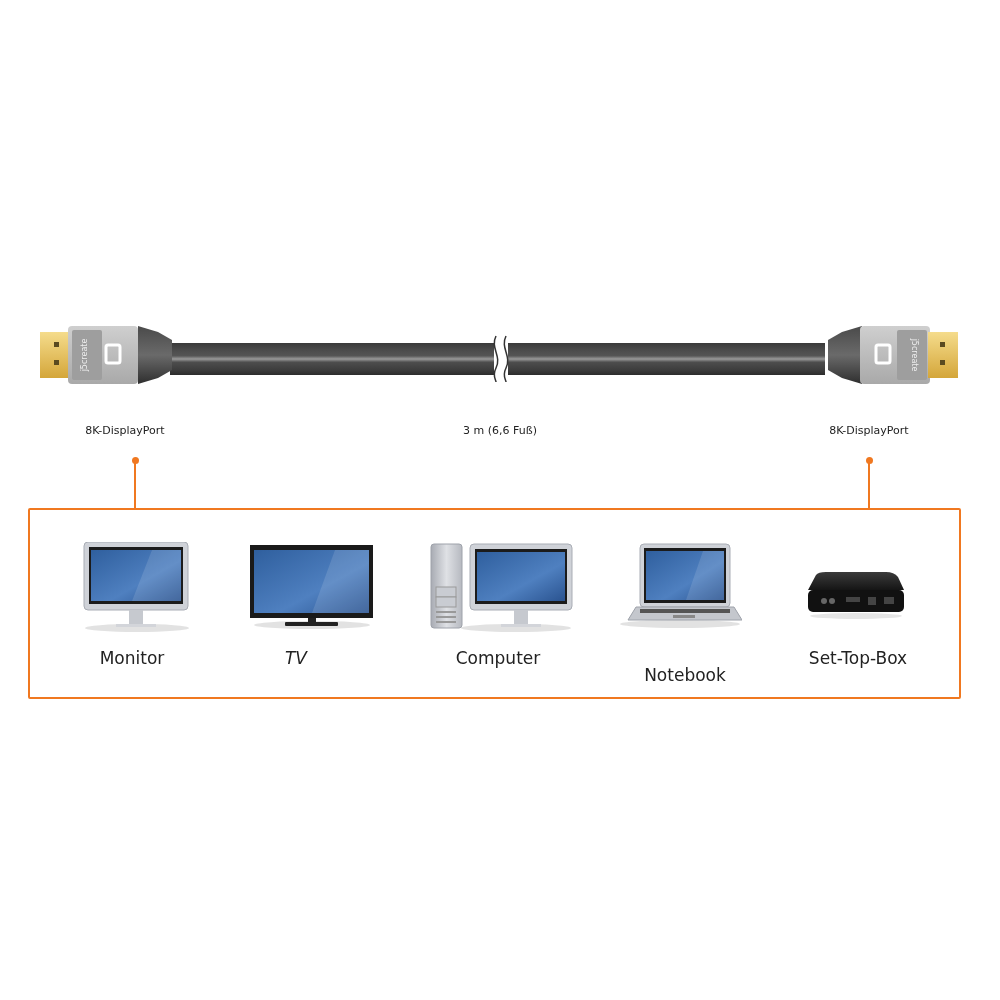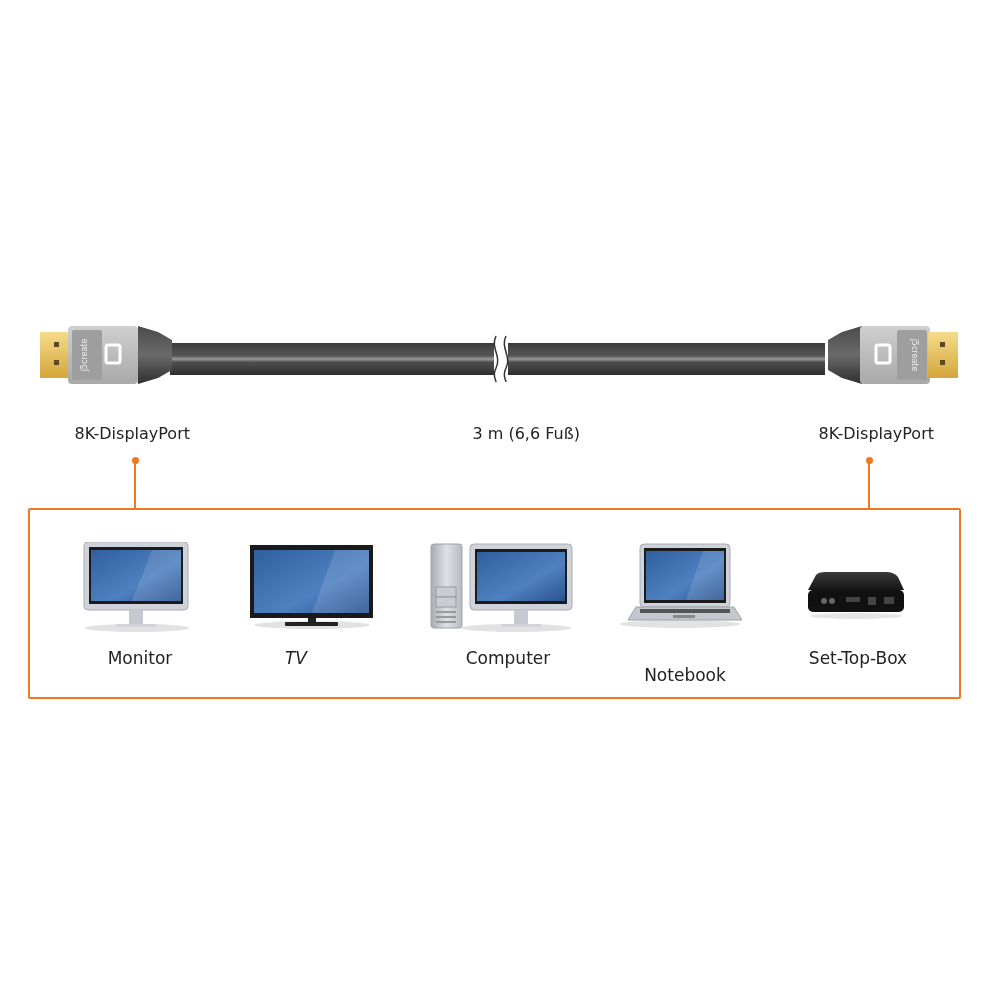--- a/index.html
+++ b/index.html
@@ -1,18 +1,18 @@
 <!DOCTYPE html>
 <html><head>
 <meta charset="utf-8">
 <style>
   html,body{margin:0;padding:0;background:#ffffff;}
   body{width:1000px;height:1000px;position:relative;overflow:hidden;font-family:"DejaVu Sans","Liberation Sans",sans-serif;color:#222;}
   .abs{position:absolute;}
-  .label{position:absolute;font-size:16px;color:#222;white-space:nowrap;text-align:right;}
+  .label{position:absolute;font-size:11px;color:#222;white-space:nowrap;text-align:center;}
   .dev-label{position:absolute;font-size:17px;color:#222;text-align:center;width:160px;top:648px;}
   .cable{position:absolute;left:170px;top:343px;width:655px;height:32px;background:linear-gradient(#3a3a3a 0%,#4a4a4a 20%,#555 40%,#9a9a9a 50%,#4d4d4d 60%,#3c3c3c 85%,#2c2c2c 100%);}
   .vline{position:absolute;width:2px;background:#f07820;}
   .dot{position:absolute;width:7px;height:7px;border-radius:50%;background:#f07820;}
   .box{position:absolute;left:28px;top:508px;width:929px;height:187px;border:2px solid #f07820;border-radius:2px;}
 </style>
 </head>
 <body>
 
 <div class="cable"></div>
@@ -79,21 +79,21 @@
       </linearGradient>
   </defs>
   <ellipse cx="55" cy="86" rx="52" ry="4" fill="#e2e2e2"></ellipse>
   <rect x="2" y="0" width="104" height="68" rx="4" fill="#cfd2d8" stroke="#a9adb5"></rect>
   <rect x="7" y="5" width="94" height="57" fill="#1b1b1b"></rect>
   <rect x="9" y="8" width="90" height="51" fill="url(#scr)"></rect>
   <polygon points="70,8 99,8 99,59 50,59" fill="#ffffff" opacity="0.12"></polygon>
   <rect x="47" y="68" width="14" height="14" fill="#c6c9cf"></rect>
   <rect x="34" y="82" width="40" height="3" fill="#d3d5da"></rect>
 </svg>
-<div class="dev-label" style="left:60px;">Monitor</div>
+<div class="dev-label" style="left:52px;">Monitor</div>
 
 <svg class="abs" style="left:250px;top:545px" width="124" height="86">
   <ellipse cx="62" cy="80" rx="58" ry="4" fill="#e2e2e2"></ellipse>
   <rect x="0" y="0" width="123" height="73" fill="#1a1a1a"></rect>
   <rect x="4" y="5" width="115" height="63" fill="url(#scr)"></rect>
   <polygon points="85,5 119,5 119,68 62,68" fill="#ffffff" opacity="0.12"></polygon>
   <rect x="58" y="73" width="8" height="4" fill="#222"></rect>
   <rect x="35" y="77" width="53" height="4" rx="1" fill="#222"></rect>
 </svg>
 <div class="dev-label" style="left:216px;font-style:italic;">TV</div>
@@ -112,21 +112,21 @@
   <rect x="8" y="55" width="20" height="10" fill="#c9ccd2" stroke="#999"></rect>
   <rect x="8" y="69" width="20" height="2" fill="#999"></rect>
   <rect x="8" y="74" width="20" height="2" fill="#999"></rect>
   <rect x="8" y="79" width="20" height="2" fill="#999"></rect>
   <rect x="42" y="2" width="102" height="66" rx="4" fill="#cfd2d8" stroke="#a9adb5"></rect>
   <rect x="47" y="7" width="92" height="55" fill="#1b1b1b"></rect>
   <rect x="49" y="10" width="88" height="49" fill="url(#scr)"></rect>
   <rect x="86" y="68" width="14" height="14" fill="#c6c9cf"></rect>
   <rect x="73" y="82" width="40" height="3" fill="#d3d5da"></rect>
 </svg>
-<div class="dev-label" style="left:428px;">Computer</div>
+<div class="dev-label" style="left:418px;">Computer</div>
 
 <svg class="abs" style="left:618px;top:542px" width="124" height="88">
   <ellipse cx="62" cy="82" rx="60" ry="4" fill="#e2e2e2"></ellipse>
   <rect x="22" y="2" width="90" height="63" rx="4" fill="#cfd2d8" stroke="#a9adb5"></rect>
   <rect x="26" y="6" width="82" height="55" fill="#1b1b1b"></rect>
   <rect x="28" y="9" width="78" height="49" fill="url(#scr)"></rect>
   <polygon points="85,9 106,9 106,58 68,58" fill="#ffffff" opacity="0.12"></polygon>
   <path d="M18 65 L116 65 L124 78 L10 78 Z" fill="#c4c7cd" stroke="#9ea2aa"></path>
   <rect x="22" y="67" width="90" height="4" fill="#555"></rect>
   <rect x="55" y="73" width="22" height="3" fill="#888"></rect>

